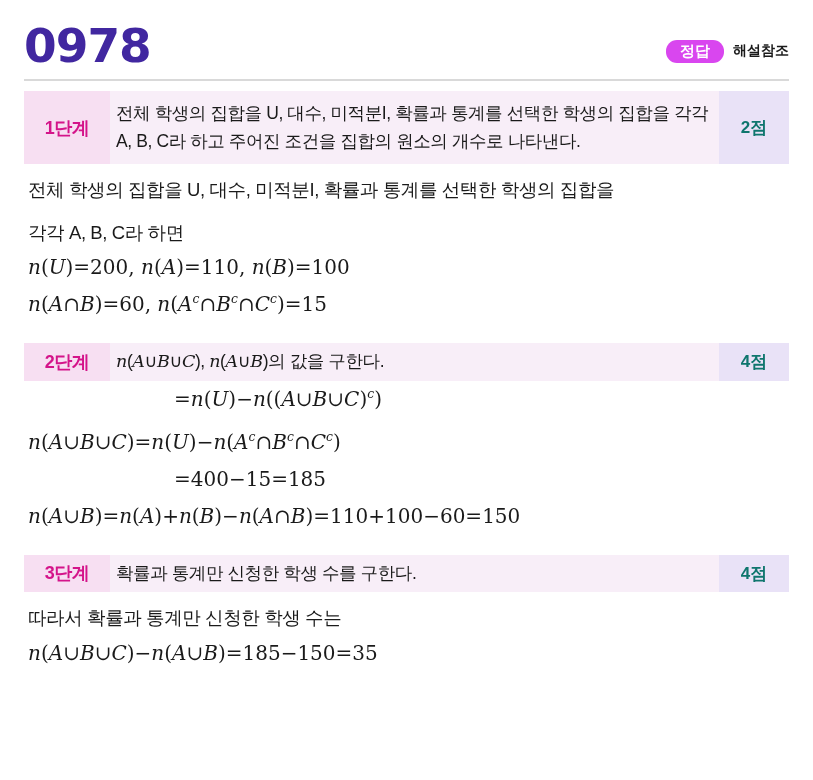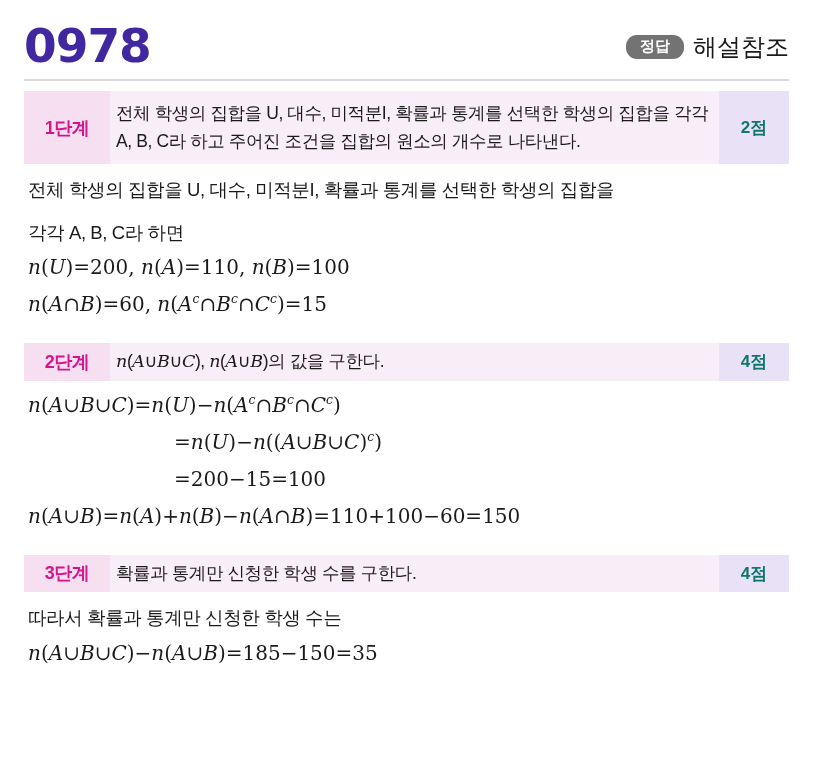--- a/index.html
+++ b/index.html
@@ -39,31 +39,31 @@
     line-height: 1;
     font-family: "DejaVu Sans", sans-serif;
   }
   .answer-wrap {
     display: flex;
     align-items: center;
     gap: 9px;
     padding-bottom: 6px;
   }
   .answer-pill {
-    background: #737373;
+    background: #d946ef;
     color: #ffffff;
     font-size: 15px;
     font-weight: bold;
     border-radius: 11px;
     padding: 3px 14px 4px 14px;
     line-height: 1.1;
   }
   .answer-text {
-    font-size: 24px;
-    font-weight: normal;
+    font-size: 14px;
+    font-weight: bold;
     color: #1a1a1a;
   }
   .top-rule {
     border: 0;
     border-top: 2px solid #d9d9d9;
     margin: 4px 0 0 0;
   }
 
   
   .step-row {
@@ -170,28 +170,28 @@
   <div class="gap-md"></div>
 
   <div class="step-row compact">
     <div class="step-badge">2단계</div>
     <div class="step-body">
       <span><span class="fn">n</span>(<span class="var">A</span>∪<span class="var">B</span>∪<span class="var">C</span>), <span class="fn">n</span>(<span class="var">A</span>∪<span class="var">B</span>)의 값을 구한다.</span>
     </div>
     <div class="step-points">4점</div>
   </div>
 
+  <div class="mathline indent1">
+    =<span class="fn">n</span>(<span class="var">U</span>)−<span class="fn">n</span>((<span class="var">A</span>∪<span class="var">B</span>∪<span class="var">C</span>)<sup class="c">c</sup>)
+  </div>
   <div class="mathline block">
     <span class="fn">n</span>(<span class="var">A</span>∪<span class="var">B</span>∪<span class="var">C</span>)=<span class="fn">n</span>(<span class="var">U</span>)−<span class="fn">n</span>(<span class="var">A</span><sup class="c">c</sup>∩<span class="var">B</span><sup class="c">c</sup>∩<span class="var">C</span><sup class="c">c</sup>)
   </div>
-  <div class="mathline indent1">
-    =<span class="fn">n</span>(<span class="var">U</span>)−<span class="fn">n</span>((<span class="var">A</span>∪<span class="var">B</span>∪<span class="var">C</span>)<sup class="c">c</sup>)
-  </div>
   <div class="mathline indent2">
-    =200−15=100
+    =400−15=185
   </div>
   <div class="mathline">
     <span class="fn">n</span>(<span class="var">A</span>∪<span class="var">B</span>)=<span class="fn">n</span>(<span class="var">A</span>)+<span class="fn">n</span>(<span class="var">B</span>)−<span class="fn">n</span>(<span class="var">A</span>∩<span class="var">B</span>)=110+100−60=150
   </div>
 
   <div class="gap-md"></div>
 
   <div class="step-row compact">
     <div class="step-badge">3단계</div>
     <div class="step-body">확률과 통계만 신청한 학생 수를 구한다.</div>

